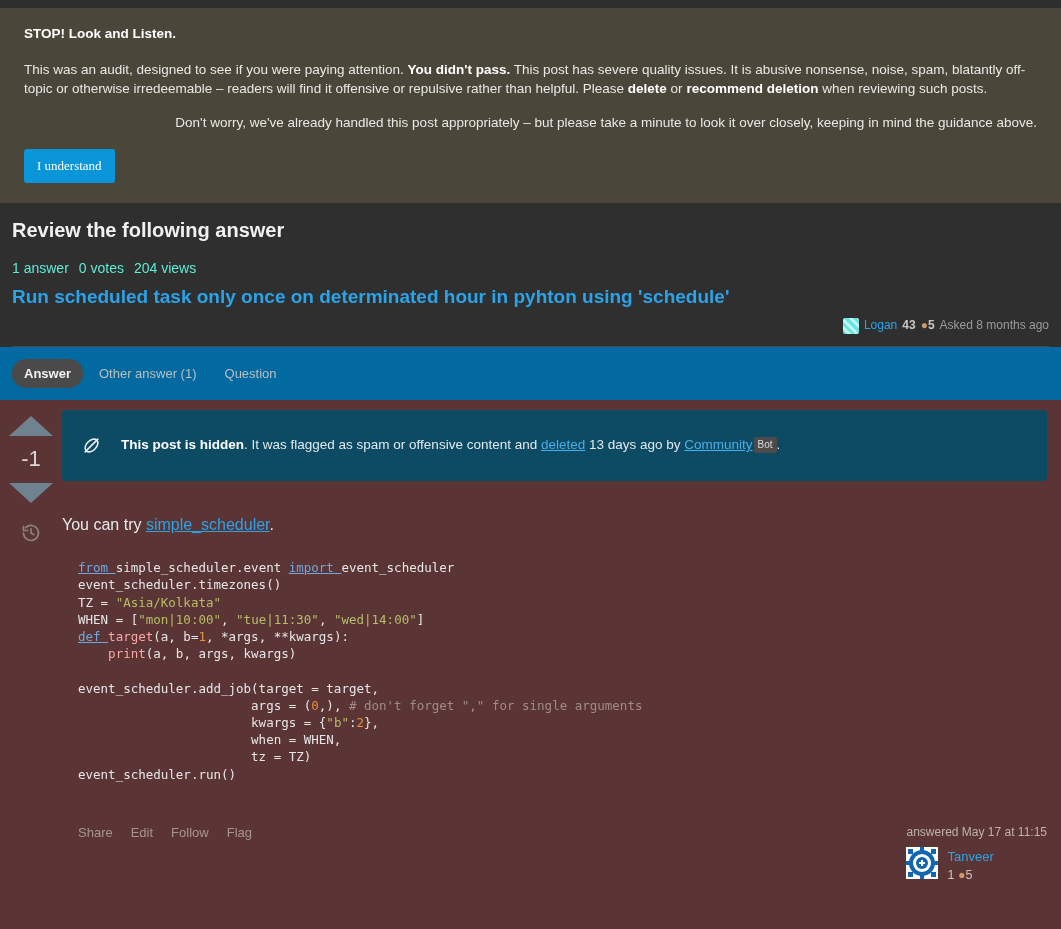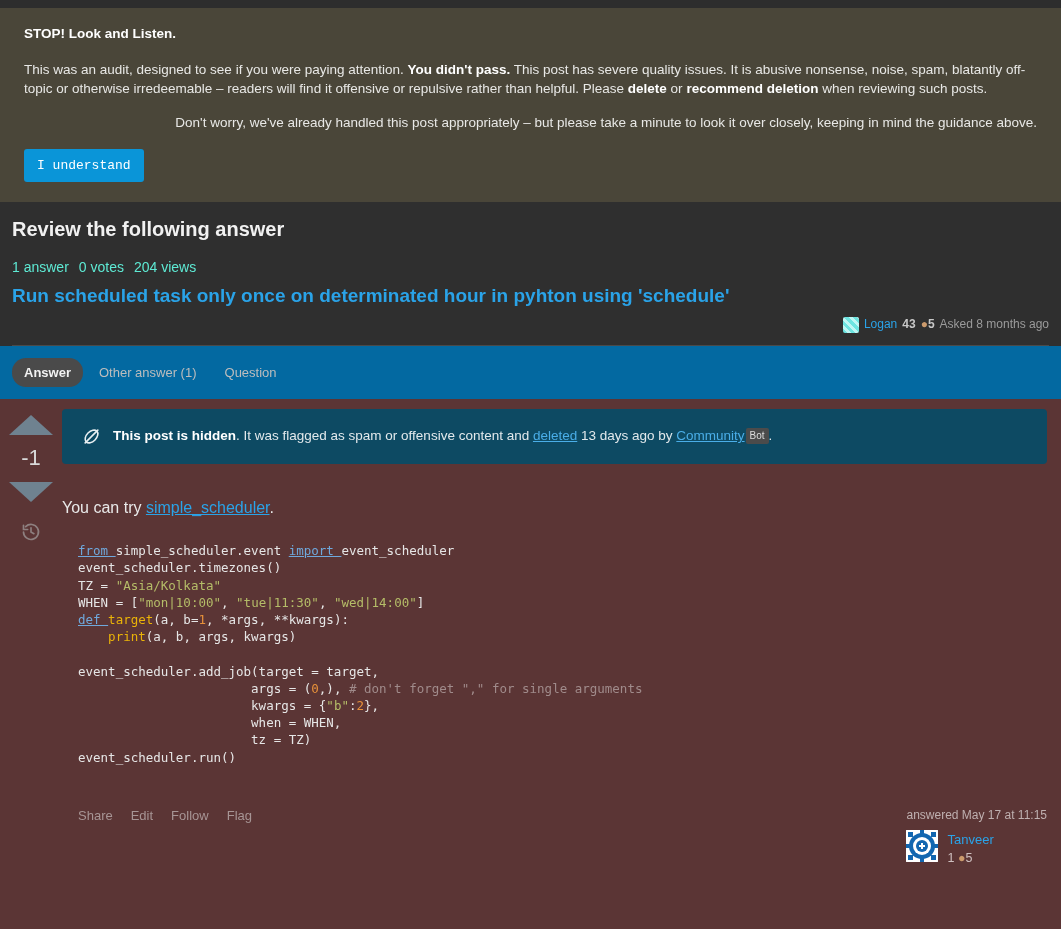--- a/index.html
+++ b/index.html
@@ -27,21 +27,21 @@
   .audit-banner .line:last-of-type { margin-bottom: 0; text-align: right; }
   .audit-banner b { font-weight: bold; color: #fff; }
   .audit-title { font-weight: bold; color: #fff; font-size: 13.5px; margin-bottom: 16px; }
   .understand-btn {
     display: inline-block;
     background: #0a95d8;
     color: #fff;
     border: none;
     border-radius: 3px;
     font-size: 13px;
-    font-family: Liberation Mono, monospace;
+    font-family: Liberation Serif, serif;
     padding: 9px 13px;
     margin-top: 17px;
     cursor: pointer;
   }
 
   
   .review-head {
     background: #2f2f2f;
     padding: 16px 12px 0 12px;
     color: #d6d6d6;
@@ -145,24 +145,24 @@
     flex: 1;
     padding-right: 14px;
   }
 
   
   .notice {
     background: #0d4a63;
     border-radius: 4px;
     color: #e2e9ec;
     font-size: 13.5px;
-    padding: 18px 20px;
+    padding: 26px 20px;
     display: flex;
     align-items: center;
-    gap: 12px;
+    gap: 20px;
     margin-bottom: 18px;
     line-height: 1.4;
   }
   .notice b { color: #fff; }
   .notice a { color: #4aaee8; text-decoration: underline; }
   .bot-badge {
     display: inline-block;
     background: #4b4b4b;
     color: #dcdcdc;
     font-size: 10px;
@@ -187,21 +187,21 @@
     margin: 22px 0 0 16px;
     padding: 0;
     font-family: "DejaVu Sans Mono", "Liberation Mono", monospace;
     font-size: 12.5px;
     line-height: 17.2px;
     color: #e6e6e6;
     white-space: pre;
     overflow: hidden;
   }
   .k   { color: #6fa8dc; text-decoration: underline; }            
-  .fn  { color: #eab308; }            
+  .fn  { color: #fca5a5; }            
   .str { color: #b5bd68; }            
   .num { color: #e8913a; }            
   .cm  { color: #a08b8b; }            
   .pl  { color: #e6e6e6; }            
 
   
   .post-footer {
     display: flex;
     justify-content: space-between;
     align-items: flex-start;

